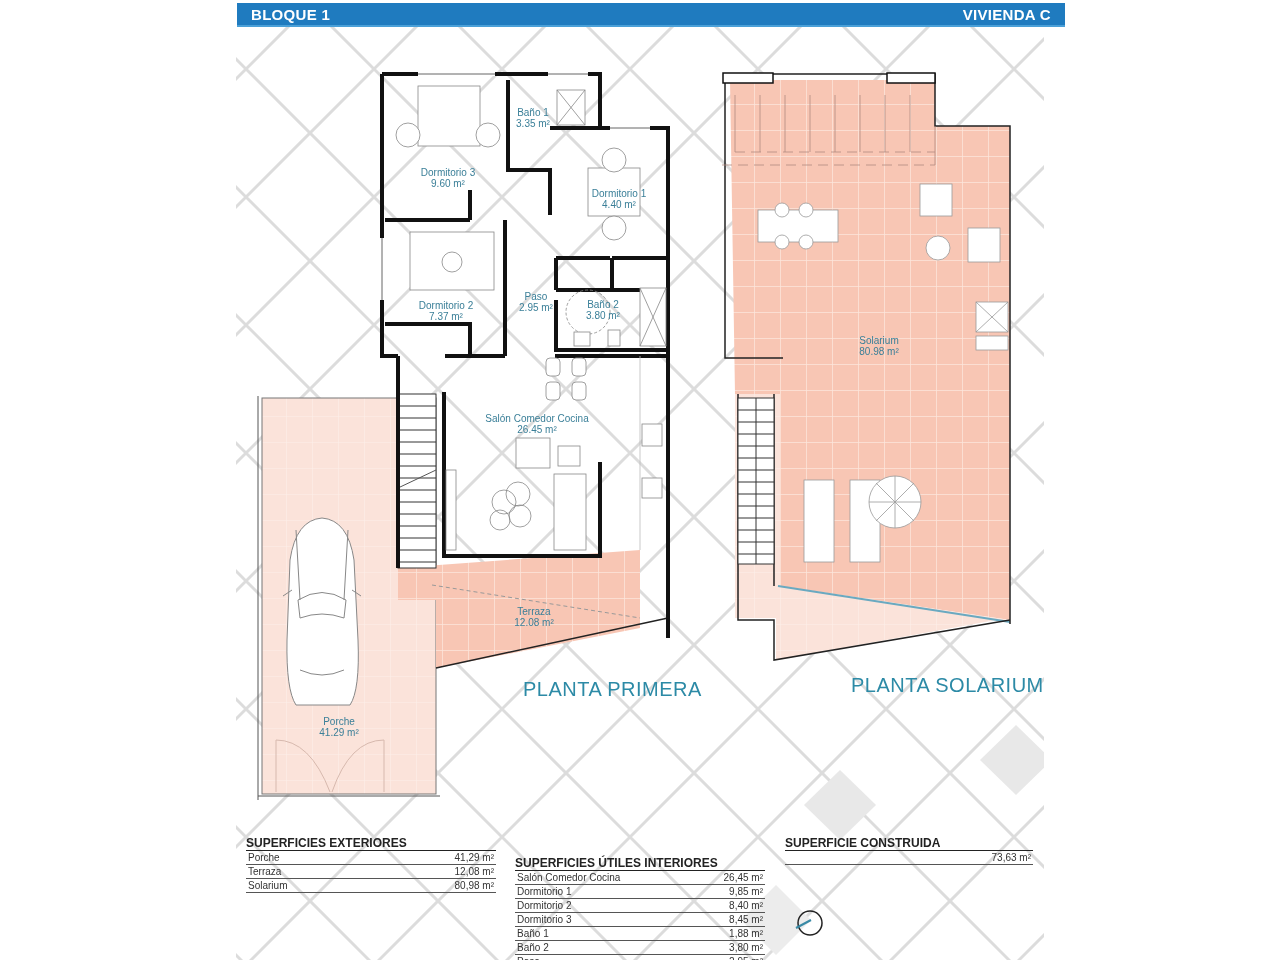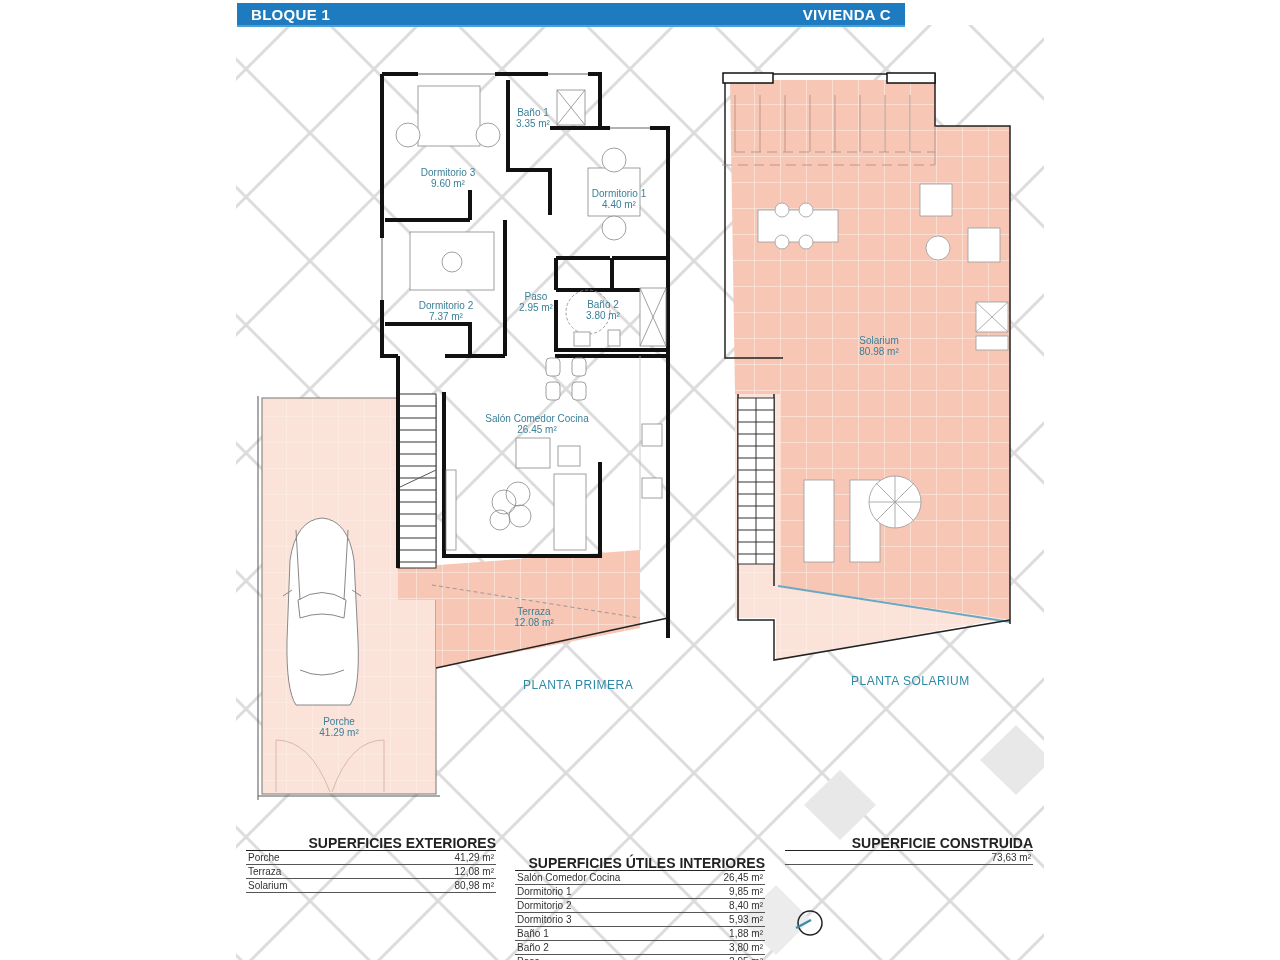--- a/index.html
+++ b/index.html
@@ -1,23 +1,23 @@
 <!DOCTYPE html>
 <html><head>
 <meta charset="utf-8">
 <style>
   html,body{margin:0;padding:0;background:#ffffff;}
   body{width:1280px;height:960px;position:relative;overflow:hidden;font-family:"Liberation Sans",sans-serif;}
   .bg-grid{position:absolute;left:236px;top:25px;width:808px;height:935px;}
-  .header{position:absolute;left:237px;top:3px;width:668px;height:24px;background:#1f7bbf;border-bottom:2px solid #4aa0d8;color:#fff;font-weight:bold;font-size:15px;display:flex;justify-content:space-between;align-items:center;box-sizing:border-box;padding:0 14px;letter-spacing:0.3px;}
+  .header{position:absolute;left:237px;top:3px;width:828px;height:24px;background:#1f7bbf;border-bottom:2px solid #4aa0d8;color:#fff;font-weight:bold;font-size:15px;display:flex;justify-content:space-between;align-items:center;box-sizing:border-box;padding:0 14px;letter-spacing:0.3px;}
   .plan-svg{position:absolute;left:0;top:0;width:1280px;height:960px;}
   .room-label{position:absolute;color:#3a7f98;font-size:10px;text-align:center;line-height:11px;white-space:nowrap;transform:translateX(-50%);}
-  .plan-title{position:absolute;color:#2c8aa6;font-size:12px;letter-spacing:0.5px;white-space:nowrap;}
+  .plan-title{position:absolute;color:#2c8aa6;font-size:20px;letter-spacing:0.5px;white-space:nowrap;}
   .tbl{position:absolute;font-size:10px;color:#333;}
-  .tbl .th{text-align:right;font-weight:bold;font-size:14px;color:#222;height:14px;line-height:14px;border-bottom:1.5px solid #222;}
+  .tbl .th{text-align:left;font-weight:bold;font-size:12px;color:#222;height:14px;line-height:14px;border-bottom:1.5px solid #222;}
   .tbl .row{display:flex;justify-content:space-between;height:13px;line-height:13px;border-bottom:1px solid #555;padding:0 2px;}
   .tbl .row span{white-space:nowrap;}
 </style>
 </head>
 <body>
 
 <svg class="bg-grid" viewBox="0 0 808 935" preserveAspectRatio="none">
   <defs>
     <pattern id="diag" width="128" height="128" patternUnits="userSpaceOnUse" patternTransform="translate(10,-20)">
       <path d="M0 64 L64 0 L128 64 L64 128 Z" fill="none" stroke="#dcdcdc" stroke-width="3"></path>
@@ -256,21 +256,21 @@
   <div class="row">
       <span>Dormitorio 1</span>
       <span>9,85 m²</span>
     </div>
   <div class="row">
       <span>Dormitorio 2</span>
       <span>8,40 m²</span>
     </div>
   <div class="row">
       <span>Dormitorio 3</span>
-      <span>5,93 m²</span>
+      <span>8,45 m²</span>
     </div>
   <div class="row">
       <span>Baño 1</span>
       <span>1,88 m²</span>
     </div>
   <div class="row">
       <span>Baño 2</span>
       <span>3,80 m²</span>
     </div>
   <div class="row">

